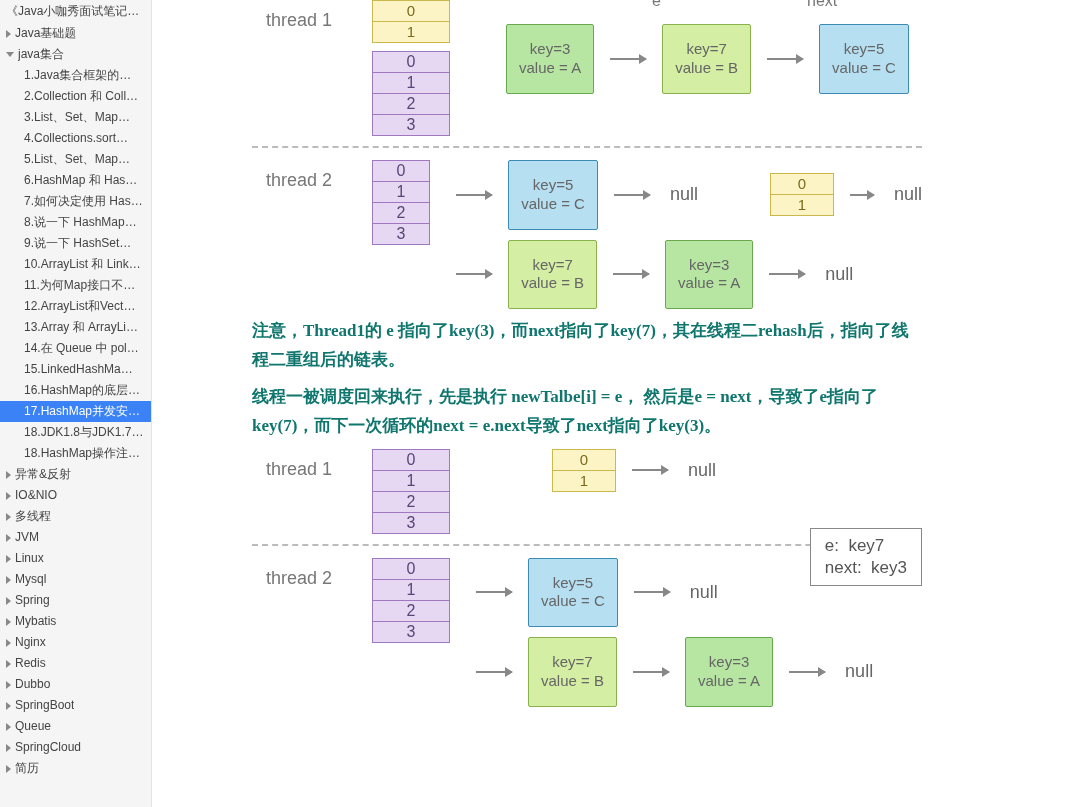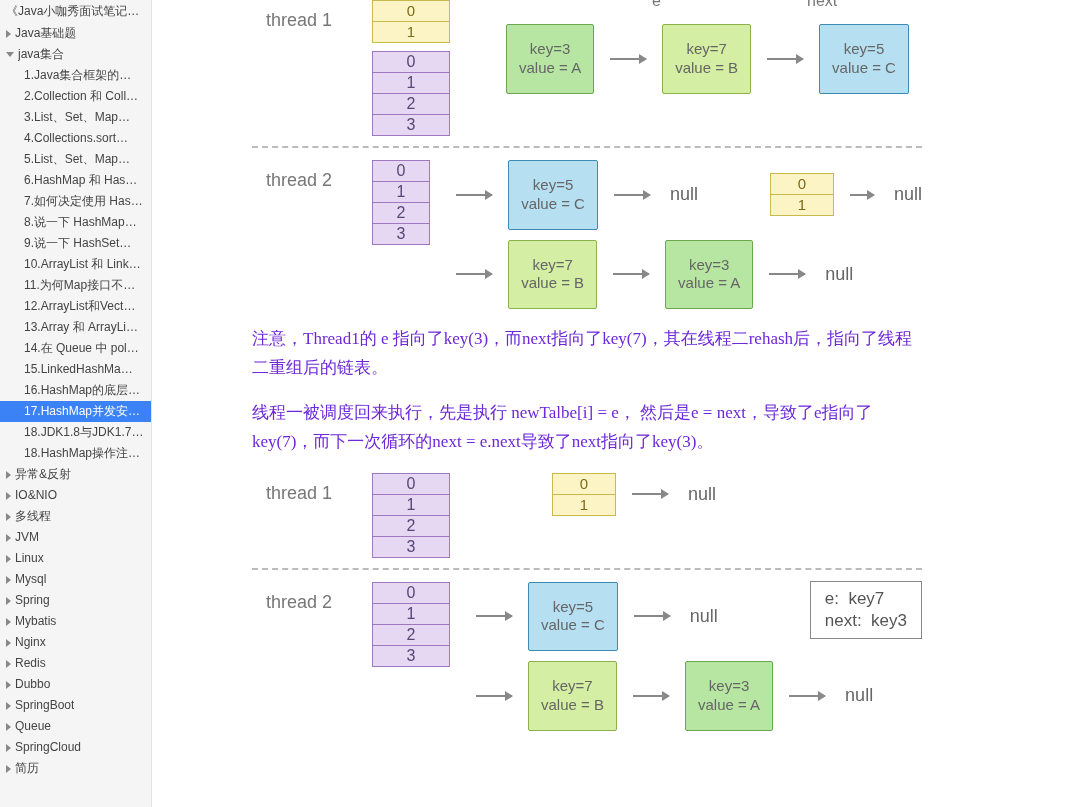--- a/index.html
+++ b/index.html
@@ -65,22 +65,23 @@
     flex: 1;
     overflow: hidden;
     position: relative;
     padding: 0 50px 0 100px;
     font-family: Georgia, "Times New Roman", serif;
     color: #333;
   }
   .para {
     font-size: 17px;
     line-height: 1.7;
-    margin: 16px 0;
-    color: #6d28d9;
+    margin: 8px 0;
+    color: #0f766e;
+    font-weight: bold;
   }
   
   .diagram {
     position: relative;
     margin: 0 0 8px 0;
     font-family: -apple-system, Arial, sans-serif;
     color: #666;
   }
   .dia-dashed {
     border-top: 2px dashed #bbb;
@@ -128,21 +129,21 @@
   }
   .top-labels{
     position:relative;
     height:0;
   }
   .top-lbl{
     position:absolute; top:-8px; font-size:16px; color:#777;
   }
   .kbox{
     border:1px solid #888; padding:6px 14px; font-size:17px; color:#555; background:#fff;
-    white-space:nowrap; line-height:1.3;margin-top:29px;
+    white-space:nowrap; line-height:1.3;
   }
   .yellow-table{
     border:1px solid #cbb94d; background:#fdf4c5;
     display:flex; flex-direction:column; width:64px;
   }
   .yellow-table .c{ border-bottom:1px solid #cbb94d; text-align:center; font-size:15px; color:#7a6b1a; line-height:20px;}
   .yellow-table .c:last-child{border-bottom:none;}
   .purple-table{
     border:1px solid #a078c0; background:#e6d8f2;
     display:flex; flex-direction:column; width:78px;

